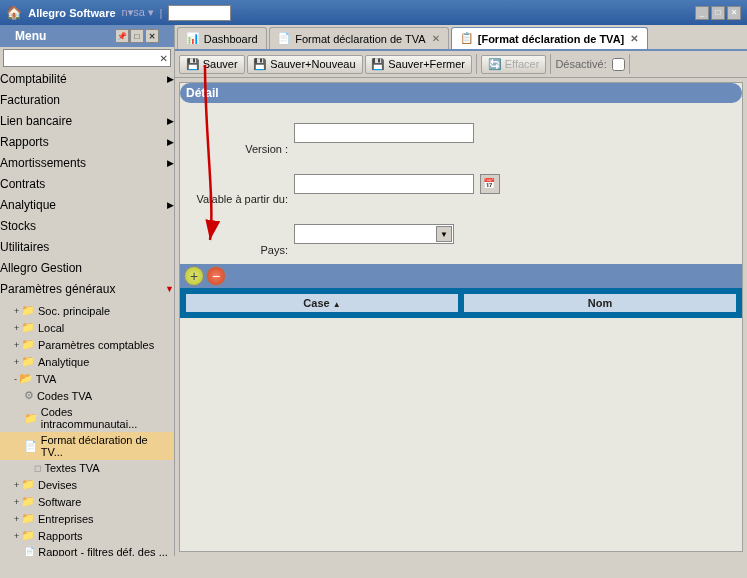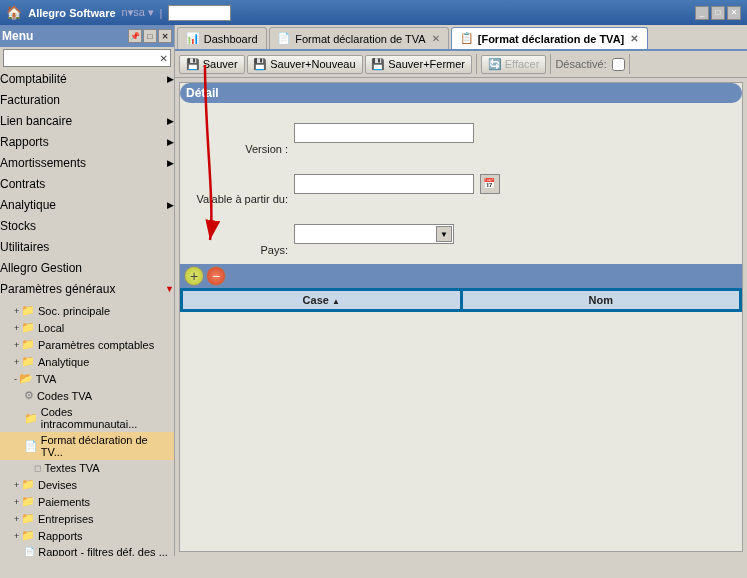--- a/index.html
+++ b/index.html
@@ -32,21 +32,21 @@
       background: #d4d0c8;
       border-right: 1px solid #a0a0a0;
       display: flex;
       flex-direction: column;
       overflow: hidden;
     }
     .sidebar-header {
       background: #6b8cba;
       color: white;
       font-weight: bold;
-      padding: 4px 2px;
+      padding: 4px 15px;
       font-size: 12px;
       display: flex;
       align-items: center;
       justify-content: space-between;
     }
     .sidebar-controls { display: flex; gap: 1px; }
     .sidebar-ctrl-btn { width: 14px; height: 14px; background: #d4d0c8; border: 1px solid #888; font-size: 8px; display: flex; align-items: center; justify-content: center; cursor: pointer; color: #333; }
 
     .sidebar-menu { overflow-y: auto; flex: 1; }
     .sidebar-item {
@@ -226,21 +226,21 @@
       border: 1px solid #888;
     }
     .grid-btn-add { background: radial-gradient(circle, #e0e870, #b8c030); color: #444; }
     .grid-btn-remove { background: radial-gradient(circle, #f08060, #d04020); color: white; }
 
     
     .data-grid { flex: 1; overflow: auto; }
     .grid-table { width: 100%; border-collapse: collapse; }
     .grid-header-row { background: #c8d8e8; }
     .grid-header-cell {
-      border: 3px solid #0369a1;
+      border: 6px solid #0369a1;
       padding: 3px 6px;
       font-size: 11px;
       font-weight: bold;
       cursor: pointer;
       white-space: nowrap;
       color: #222;
     }
     .sort-asc::after { content: ' ▲'; font-size: 8px; }
   </style>
 </head>
@@ -362,21 +362,21 @@
           <span>Textes TVA</span>
         </div>
         <div class="tree-item tree-indent-1">
           <span class="tree-expand">+</span>
           <span style="color:#d4a020; margin-right:3px;">📁</span>
           <span>Devises</span>
         </div>
         <div class="tree-item tree-indent-1">
           <span class="tree-expand">+</span>
           <span style="color:#d4a020; margin-right:3px;">📁</span>
-          <span>Paiements</span>
+          <span>Software</span>
         </div>
         <div class="tree-item tree-indent-1">
           <span class="tree-expand">+</span>
           <span style="color:#d4a020; margin-right:3px;">📁</span>
           <span>Entreprises</span>
         </div>
         <div class="tree-item tree-indent-1">
           <span class="tree-expand">+</span>
           <span style="color:#d4a020; margin-right:3px;">📁</span>
           <span>Rapports</span>

